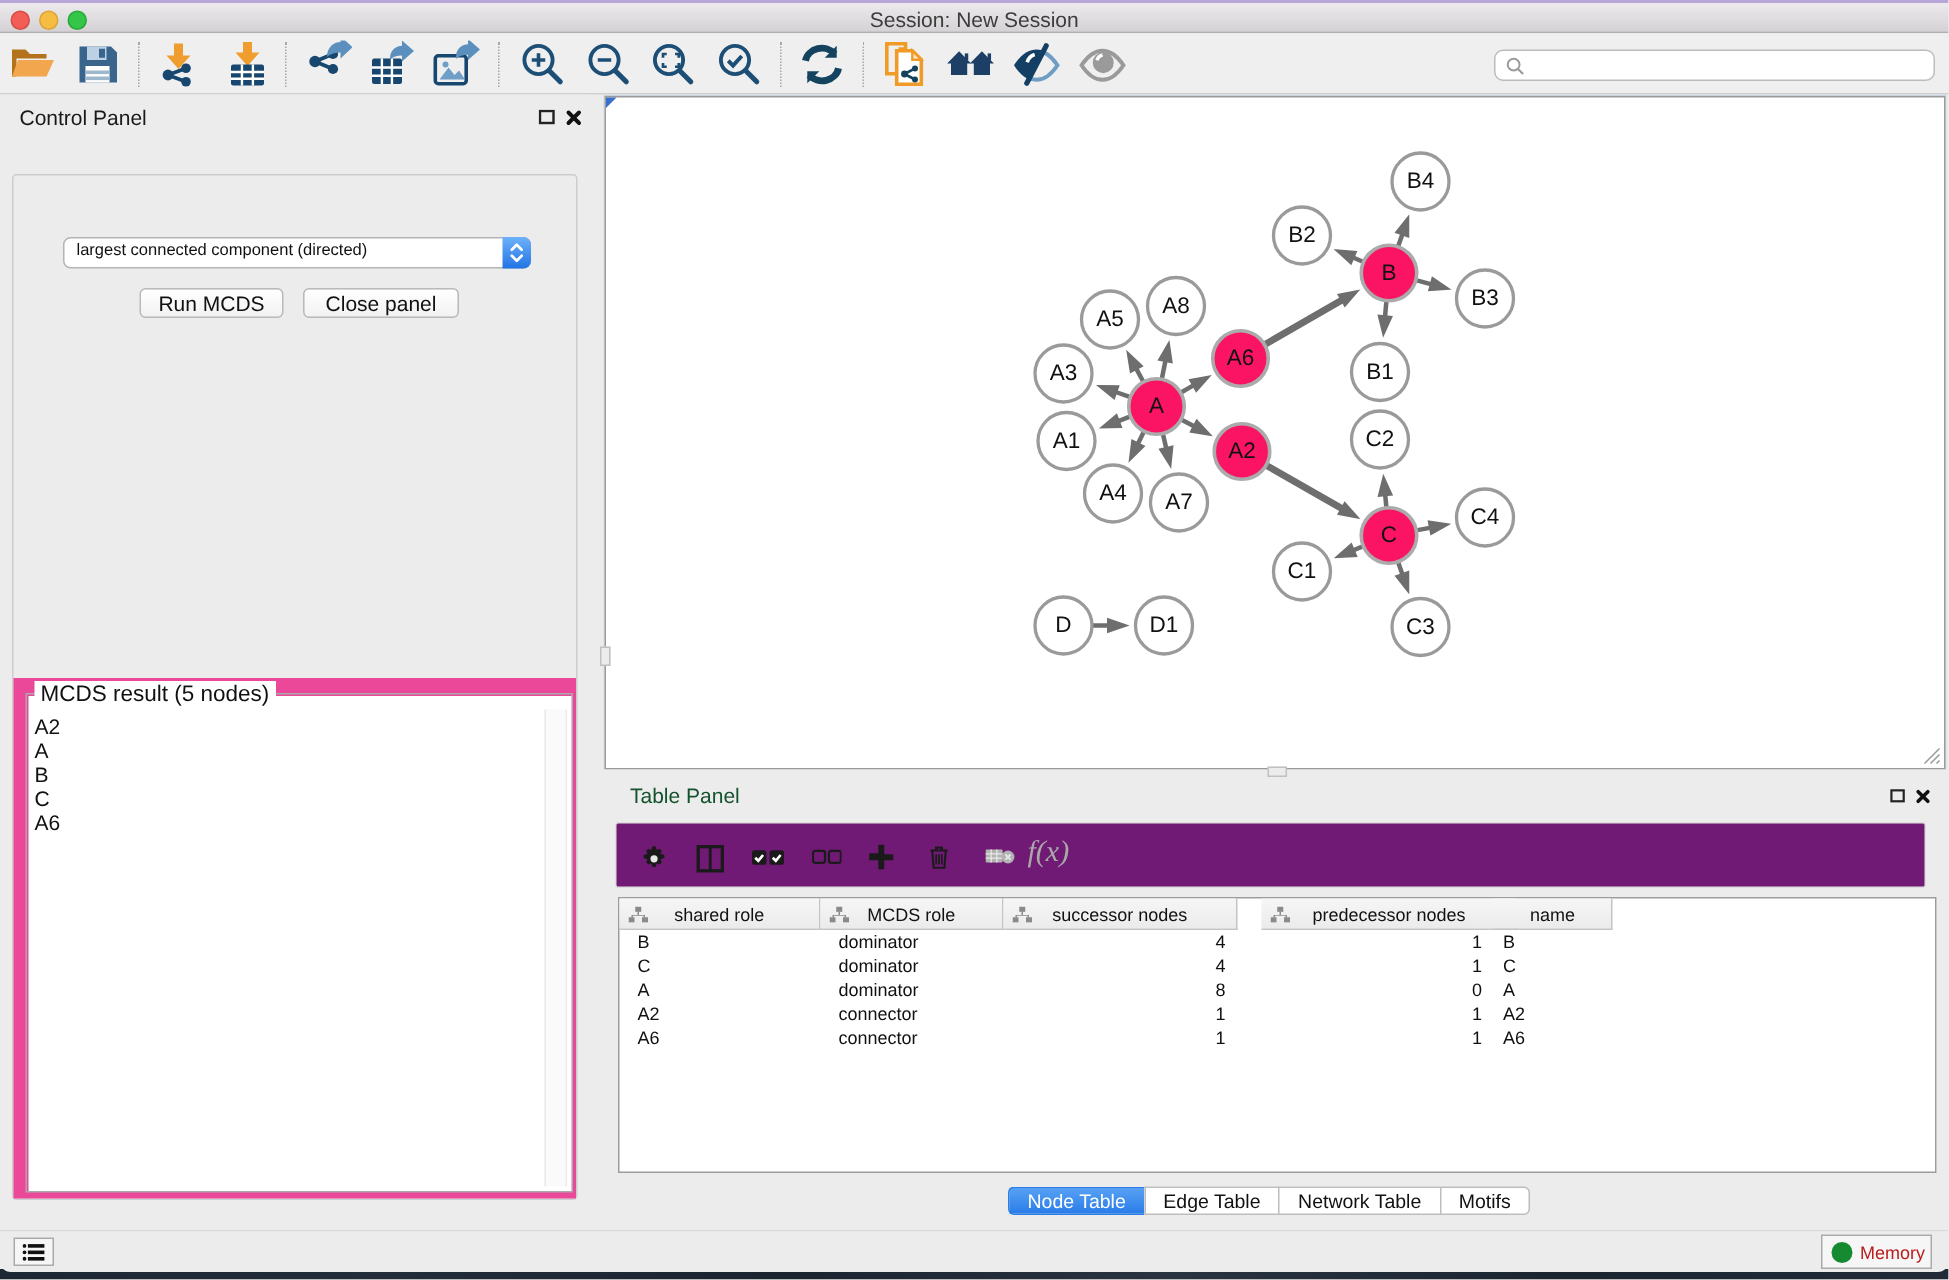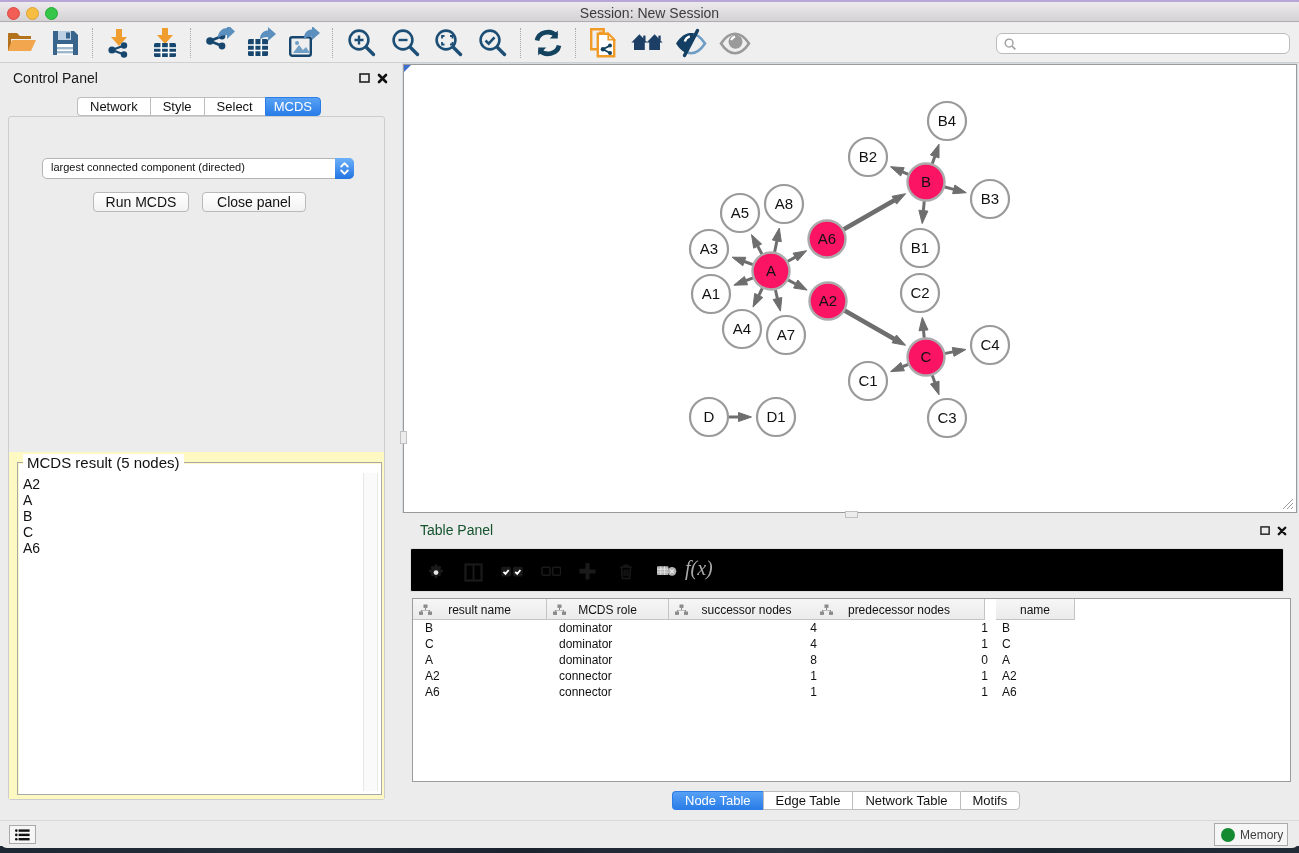--- a/index.html
+++ b/index.html
@@ -22,40 +22,40 @@
 .tab.first{border-radius:4px 0 0 4px}
 .tab.last{border-radius:0 4px 4px 0;border-right:1px solid #bdbdbd}
 .tab.sel{background:linear-gradient(#58a2f5,#2a7de8);color:#fff;border-color:#2a7de8}
 #cpbox{position:absolute;left:8px;top:53px;width:377px;height:684px;border:1px solid #cdcdcd;border-radius:3px;background:#ececec}
 #optlabel{position:absolute;left:10px;width:100%;top:73px;text-align:center;font-size:15px;color:#111}
 #dropdown{position:absolute;left:42px;top:95px;width:312px;height:21px;background:#fff;border:1px solid #b4b4b4;border-radius:5px}
 #dropdown .txt{position:absolute;left:8px;top:2px;font-size:11px;color:#111}
 #dropdown .btn{position:absolute;right:-1px;top:-1px;width:19px;height:21px;border-radius:0 5px 5px 0;background:linear-gradient(#6db1f9,#2274e4)}
 .btn svg{position:absolute;left:3px;top:3px}
 .pushbtn{position:absolute;height:20px;background:linear-gradient(#ffffff,#f2f2f2);border:1px solid #b9b9b9;border-radius:4px;font-size:14px;color:#111;text-align:center;line-height:19px}
-#whitepanel{position:absolute;left:9px;top:389px;width:375px;height:347px;background:#fef9c3}
+#whitepanel{position:absolute;left:9px;top:389px;width:375px;height:347px;background:#ec4899}
 #fieldset{position:absolute;left:8px;top:10px;width:365px;height:333px;border:1px solid #a9a9a9}
 #fieldset .lbl{position:absolute;left:5px;top:-9px;background:#fff;padding:0 4px;font-size:15px;color:#111;z-index:3}
 #mlist{position:absolute;left:1px;top:1px;width:362px;height:330px;background:#fff;font-size:14px;color:#111;padding-top:12px}
 #mlist div{padding-left:4px;height:16px;line-height:16px}
 #msb{position:absolute;right:3px;top:10px;width:15px;height:318px;background:#fafafa;border-left:1px solid #e8e8e8;border-right:1px solid #ebebeb}
 
 #statusbar{left:0;top:820px;width:1299px;height:28px;background:#ececec;border-top:1px solid #d9d9d9;border-radius:0 0 7px 7px;z-index:3}
 #listbtn{position:absolute;left:9px;top:4px;width:27px;height:19px;border:1px solid #aaaaaa;background:#f6f6f6}
-#membtn{position:absolute;right:11px;top:2px;width:74px;height:23px;border:1px solid #aaaaaa;background:#f6f6f6;font-size:12px;color:#404040}
+#membtn{position:absolute;right:11px;top:2px;width:74px;height:23px;border:1px solid #aaaaaa;background:#f6f6f6;font-size:12px;color:#b91c1c}
 #wall{left:0;top:846px;width:1299px;height:7px;z-index:1;background:linear-gradient(90deg,#1d2733 0%,#232d3a 20%,#1a232e 40%,#2a3440 60%,#1b2530 80%,#202b37 100%)}
 
 #netwin{left:403px;top:64px;width:894px;height:449px;background:#fff;border:1px solid #9a9a9a;box-shadow:0 0 0 0.5px #bcd}
 #nettitle{position:absolute;left:0;top:0;width:100%;height:21px;background:linear-gradient(#f0f0f0,#d7d7d7);border-bottom:1px solid #ababab}
 #nettitle .t{position:absolute;left:0;right:0;top:3px;text-align:center;font-size:14px;color:#2e2e2e}
 #netcorner{position:absolute;left:0;top:0;width:0;height:0;border-top:7px solid #3a6fd0;border-right:7px solid transparent;z-index:6}
 
 #tpanel{left:394px;top:513px;width:905px;height:307px;background:#ececec}
 #tpanel .hdr{position:absolute;left:26px;top:9px;font-size:14px;color:#14532d}
-#ttoolbar{position:absolute;left:16px;top:35px;width:874px;height:44px;background:#000000;border:1px solid #dedede;border-radius:2px}
+#ttoolbar{position:absolute;left:16px;top:35px;width:874px;height:44px;background:#701a75;border:1px solid #dedede;border-radius:2px}
 .tti{position:absolute;top:8px}
 #tblbox{position:absolute;left:18px;top:85px;width:879px;height:184px;background:#fff;border:1px solid #9c9c9c}
 .thead{position:absolute;left:0;top:0;height:21px;background:linear-gradient(#f6f6f6,#ebebeb);border-bottom:1px solid #c4c4c4;border-right:1px solid #c4c4c4}
 .thead .txt{position:absolute;top:4px;width:100%;text-align:center;font-size:12px;color:#111}
 .thead svg{position:absolute;left:6px;top:5px}
 .trow{position:absolute;height:16px;font-size:12px;color:#111;line-height:16px}
 .btabs{position:absolute;display:flex}
 .btab{height:19px;line-height:18px;font-size:13px;padding:0 12px;background:#fff;border:1px solid #bdbdbd;border-right:none;color:#111}
 .btab.first{border-radius:4px 0 0 4px}
 .btab.last{border-radius:0 4px 4px 0;border-right:1px solid #bdbdbd}
@@ -206,26 +206,20 @@
       </div>
 </div>
 <div class="abs" id="cpanel">
  <div class="hdr">Control Panel</div>
  <svg style="position:absolute;left:359px;top:10px" width="12" height="11" viewBox="0 0 12 11">
         <rect x="1" y="1" width="9" height="8" fill="none" stroke="#222" stroke-width="1.6"></rect>
       </svg>
  <svg style="position:absolute;left:376px;top:9px" width="13" height="13" viewBox="0 0 13 13">
         <path stroke="#111" stroke-width="2.6" stroke-linecap="round" d="M3 3l7 7M10 3l-7 7"></path>
       </svg>
- <div class="tabs" style="left:77px;top:34px">
-   <div class="tab first">Network</div>
-        <div class="tab">Style</div>
-        <div class="tab">Select</div>
-        <div class="tab last sel" style="padding:0 8px">MCDS</div>
- </div>
  <div id="cpbox"></div>
  <div id="dropdown">
         <div class="txt">largest connected component (directed)</div>
    <div class="btn">
           <svg width="13" height="15" viewBox="0 0 13 15">
             <g fill="none" stroke="#fff" stroke-width="1.8" stroke-linecap="round" stroke-linejoin="round">
               <path d="M3.2 5.5L6.5 2.2l3.3 3.3"></path>
               <path d="M3.2 9.5l3.3 3.3 3.3-3.3"></path>
             </g>
           </svg>
@@ -390,21 +384,21 @@
  <div id="tblbox">
 <div class="thead" style="left:0px;width:134px">
           <svg width="13" height="12" viewBox="0 0 13 12">
             <g fill="#8a8a8a">
               <rect x="4.5" y="0.5" width="4" height="3.4"></rect>
               <rect x="0" y="7.5" width="4" height="3.4"></rect>
               <rect x="9" y="7.5" width="4" height="3.4"></rect>
               <path d="M6 3.9h1v2.1h4v1.5h-1v-1h-7v1h-1V6h4z"></path>
             </g>
           </svg>
-          <div class="txt">result name</div>
+          <div class="txt">shared role</div>
         </div>
 <div class="thead" style="left:134px;width:122px">
           <svg width="13" height="12" viewBox="0 0 13 12">
             <g fill="#8a8a8a">
               <rect x="4.5" y="0.5" width="4" height="3.4"></rect>
               <rect x="0" y="7.5" width="4" height="3.4"></rect>
               <rect x="9" y="7.5" width="4" height="3.4"></rect>
               <path d="M6 3.9h1v2.1h4v1.5h-1v-1h-7v1h-1V6h4z"></path>
             </g>
           </svg>
@@ -414,21 +408,21 @@
           <svg width="13" height="12" viewBox="0 0 13 12">
             <g fill="#8a8a8a">
               <rect x="4.5" y="0.5" width="4" height="3.4"></rect>
               <rect x="0" y="7.5" width="4" height="3.4"></rect>
               <rect x="9" y="7.5" width="4" height="3.4"></rect>
               <path d="M6 3.9h1v2.1h4v1.5h-1v-1h-7v1h-1V6h4z"></path>
             </g>
           </svg>
           <div class="txt">successor nodes</div>
         </div>
-<div class="thead" style="left:401px;width:171px">
+<div class="thead" style="left:428px;width:171px">
           <svg width="13" height="12" viewBox="0 0 13 12">
             <g fill="#8a8a8a">
               <rect x="4.5" y="0.5" width="4" height="3.4"></rect>
               <rect x="0" y="7.5" width="4" height="3.4"></rect>
               <rect x="9" y="7.5" width="4" height="3.4"></rect>
               <path d="M6 3.9h1v2.1h4v1.5h-1v-1h-7v1h-1V6h4z"></path>
             </g>
           </svg>
           <div class="txt">predecessor nodes</div>
         </div>

